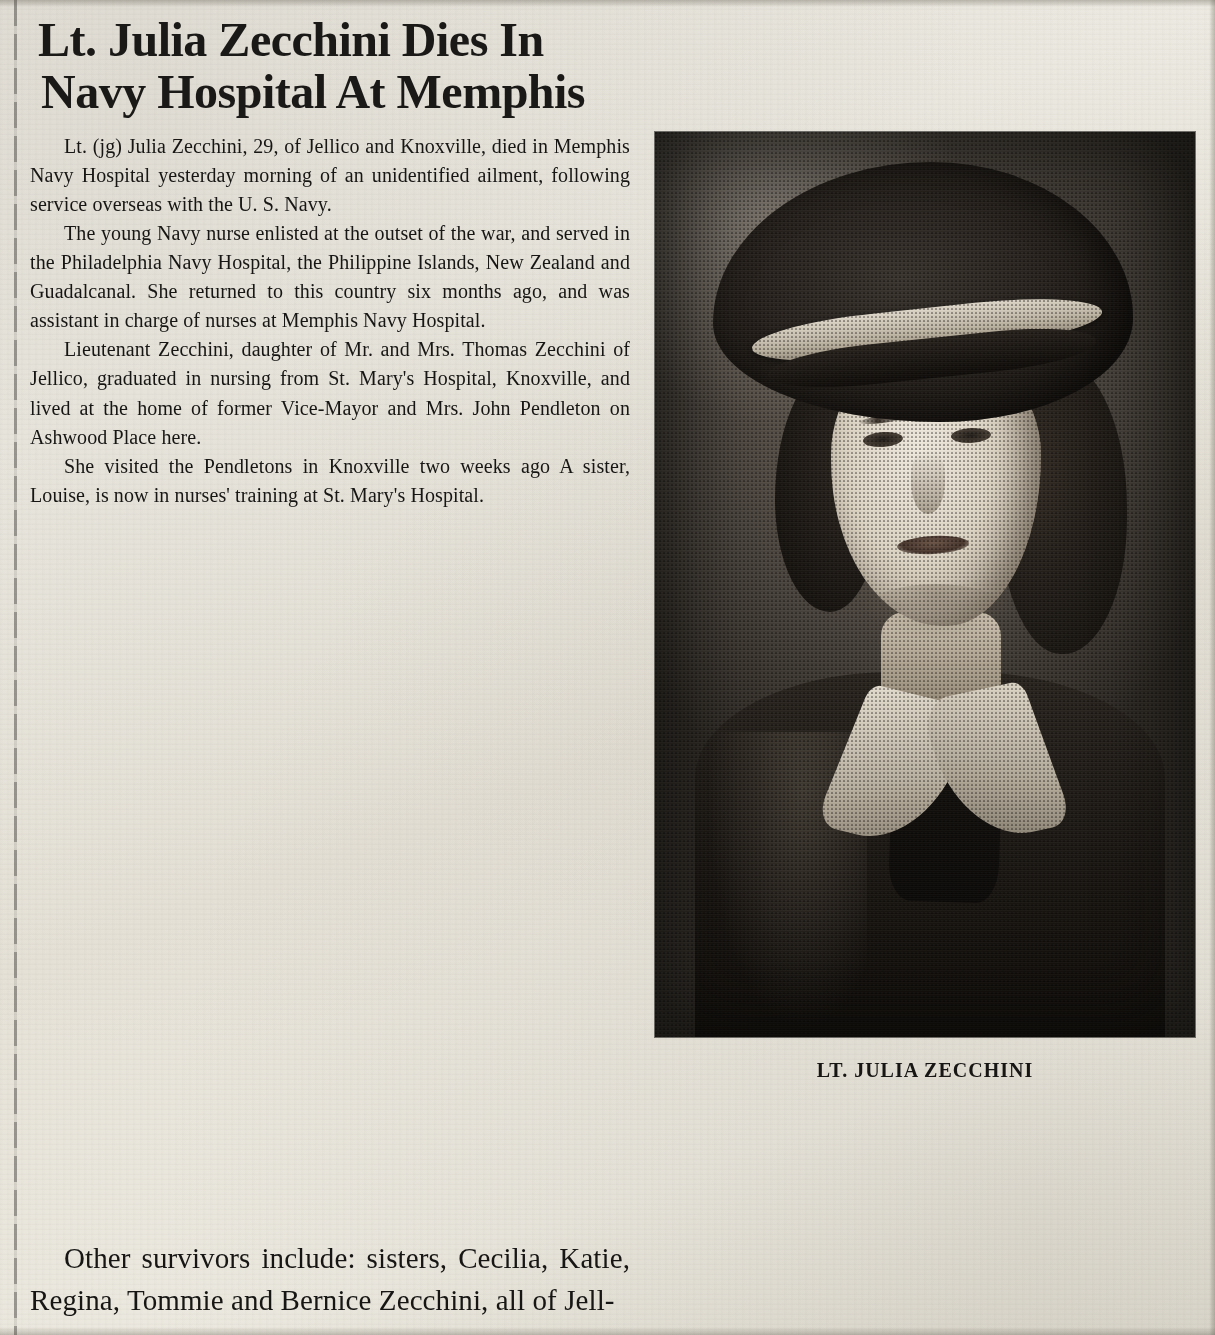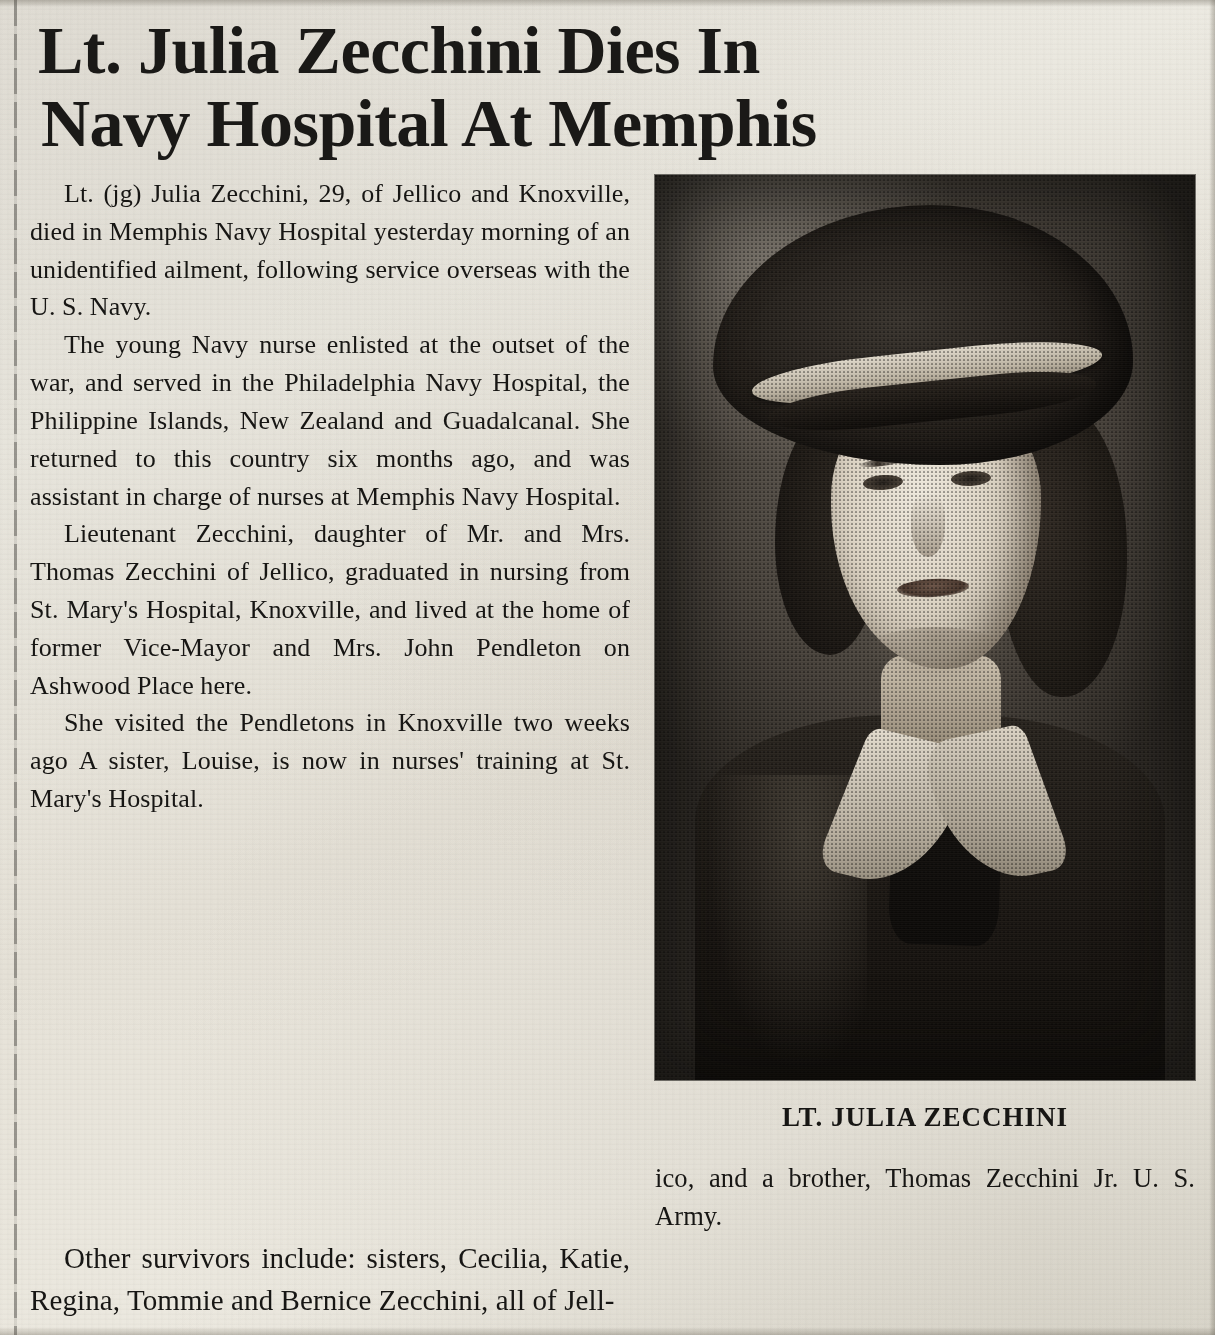--- a/index.html
+++ b/index.html
@@ -75,21 +75,21 @@
     left: 30px;
     top: 14px;
     width: 1165px;
   }
 
   
   .headline {
     font-family: "Liberation Serif", serif;
     font-weight: bold;
     color: #1a1917;
-    font-size: 68px;
+    font-size: 48px;
     line-height: 1.08;
     letter-spacing: -0.5px;
     margin: 0 0 4px 4px;
     text-rendering: optimizeLegibility;
   }
   .headline .line {
     display: block;
     white-space: nowrap;
   }
   .headline .line1 { margin-left: 4px; }
@@ -100,21 +100,21 @@
     position: relative;
     margin-top: 14px;
     display: flex;
     align-items: flex-start;
   }
 
   .col-text {
     width: 600px;
     flex: 0 0 600px;
     color: #171614;
-    font-size: 26px;
+    font-size: 20px;
     line-height: 1.455;
     text-align: justify;
     -webkit-hyphens: none;
     hyphens: none;
     letter-spacing: 0.1px;
   }
   .col-text p {
     margin: 0;
     text-indent: 34px;
   }
@@ -297,21 +297,21 @@
   .photo-vignette {
     position: absolute; inset: 0;
     box-shadow: inset 0 0 70px 22px rgba(10,9,8,0.55);
   }
 
   .photo-caption {
     margin-top: 22px;
     text-align: center;
     font-family: "Liberation Serif", serif;
     font-weight: bold;
-    font-size: 27px;
+    font-size: 20px;
     letter-spacing: 1px;
     color: #171614;
   }
 
   .photo-col-tail {
     margin-top: 26px;
     color: #171614;
     font-size: 26.5px;
     line-height: 1.455;
     text-align: justify;
@@ -380,23 +380,20 @@
           <div class="hat"></div>
           <div class="hat-band"></div>
           <div class="hat-brim"></div>
           <div class="halftone"></div>
           <div class="photo-noise"></div>
           <div class="photo-vignette"></div>
         </div>
 
         <div class="photo-caption">LT. JULIA ZECCHINI</div>
 
-        <div class="photo-col-tail">
-          <p>ico, and a brother, Thomas Zecchini Jr. U. S. Army.</p>
-        </div>
       </div>
 
     </div>
   </div>
 
   <div class="bottom-left-tail">
     <p style="margin:0;text-indent:34px;">Other survivors include: sisters, Cecilia, Katie, Regina, Tommie and Bernice Zecchini, all of Jell-</p>
   </div>
 </div>
 

